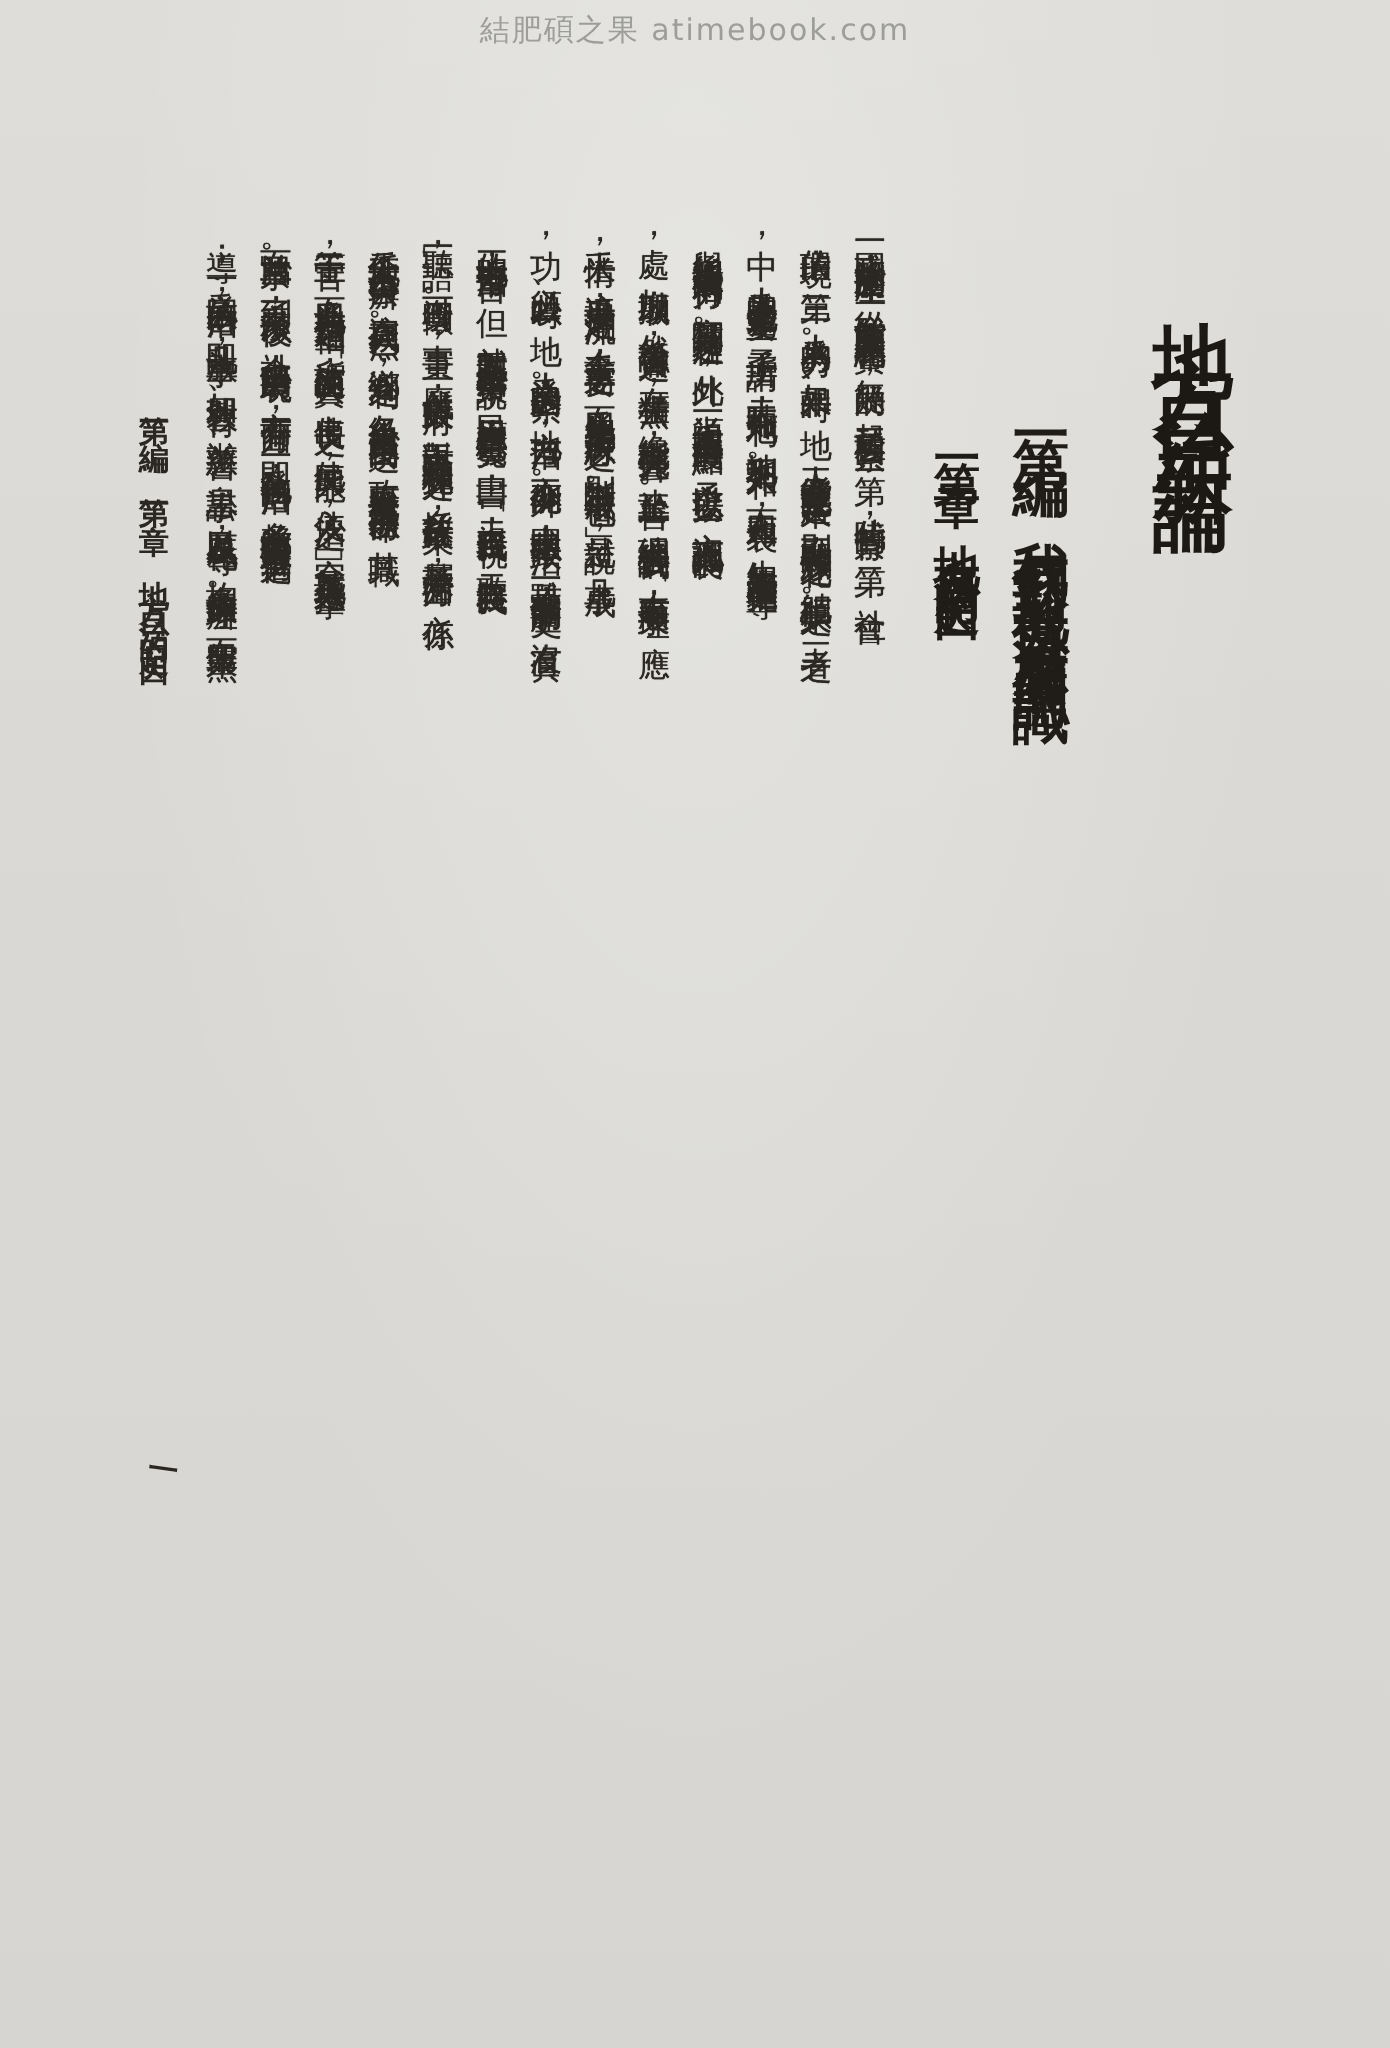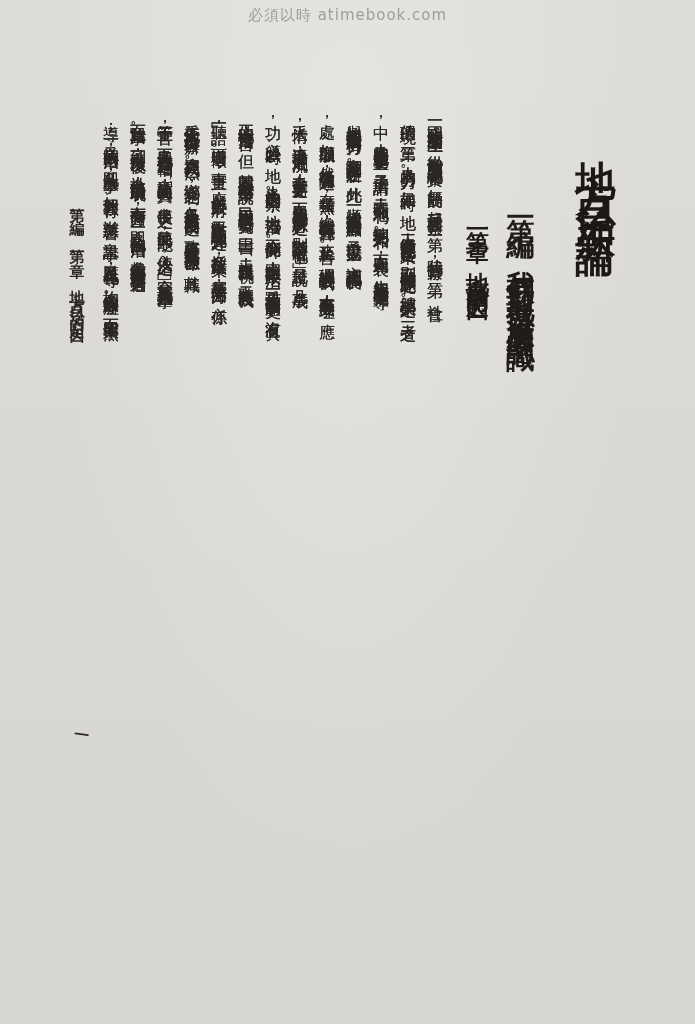--- a/index.html
+++ b/index.html
@@ -73,21 +73,21 @@
     font-size:15px;font-weight:bold;
     color:#2b2823;
     transform:rotate(8deg);
   }
 </style>
 </head>
 <body>
 
 <div class="page">
 
-  <div class="watermark">必須以時 atimebook.com</div>
+  <div class="watermark">結肥碩之果 atimebook.com</div>
 
   <div class="content">
     <div class="book-title">地方自治新論</div>
 
     <div class="part-heading">第一編　我們對於地方自治應有的認識</div>
 
     <div class="chapter-heading">第一章　地方自治的起因</div>
 
     <div class="body-text">
         <div class="col">一國政治制度的產生，從胎腔萌芽以至開花結實，無疑的，起於三種因素：第一、時代的背景，第二、社會</div>

